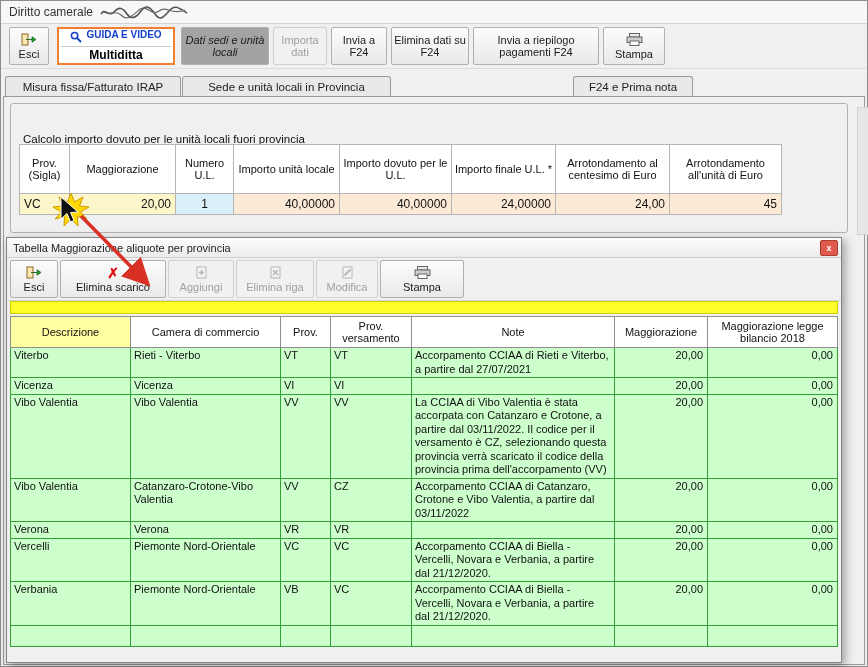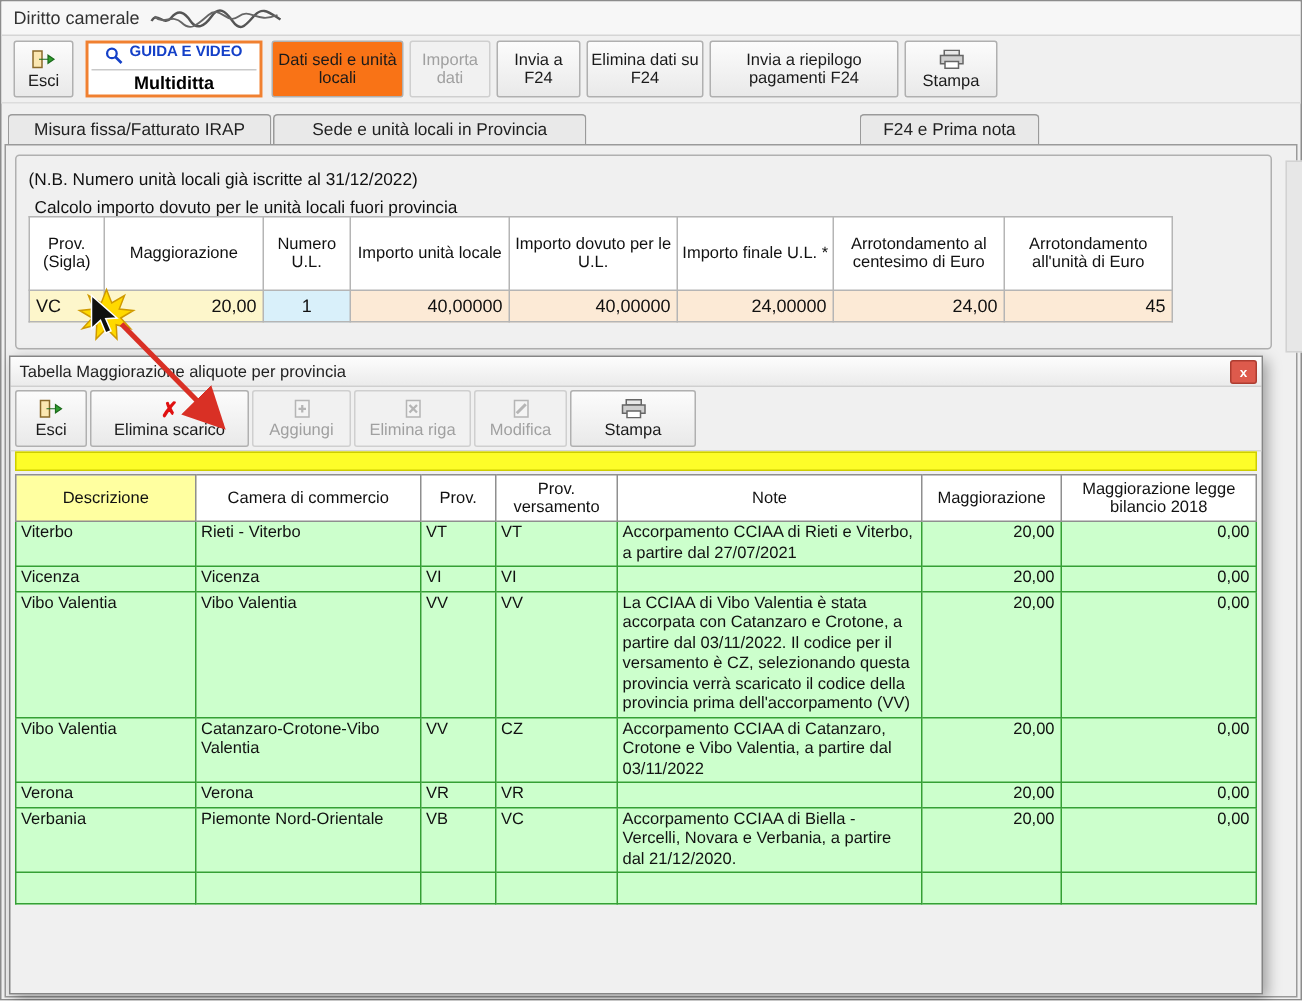--- a/index.html
+++ b/index.html
@@ -13,21 +13,21 @@
             font-size:12px;color:#333;}
   .scribble{margin-left:6px;}
 
   
   .toolbar{position:absolute;top:23px;left:0;right:0;height:44px;background:#f0f0f0;
            border-bottom:1px solid #dcdcdc;}
   .tbtn{position:absolute;box-sizing:border-box;top:3px;height:38px;
         background:linear-gradient(#fcfcfc,#e9e9e9);border:1px solid #b0b0b0;border-radius:2px;
         font-size:11px;line-height:12px;display:flex;flex-direction:column;align-items:center;
         justify-content:center;gap:1px;text-align:center;color:#1a1a1a;padding:1px 2px;cursor:default;}
-  .tbtn.green{background:#f97316;}
+  .tbtn.green{background:#a3a3a3;font-style:italic;}
   .tbtn.disabled{color:#a0a0a0;background:#f1f1f1;border-color:#cfcfcf;}
   .ic{display:flex;align-items:center;justify-content:center;height:15px;}
   .guida-box{position:absolute;top:3px;left:56px;width:118px;height:38px;box-sizing:border-box;
              background:#fff;border:2px solid #f08030;display:flex;flex-direction:column;cursor:default;}
   .guida-top{flex:1;display:flex;align-items:flex-start;justify-content:center;gap:4px;
              font-size:10px;font-weight:bold;color:#1440c8;}
   .guida-sep{height:1px;background:#c9c9c9;margin:0 2px;}
   .multiditta{flex:1;display:flex;align-items:center;justify-content:center;
               font-size:12px;font-weight:bold;color:#000;}
 
@@ -159,21 +159,20 @@
       <span>Sede e unità locali in Provincia</span>
     </div>
     <div class="tab" style="left:572px;width:120px;">
       <span>F24 e Prima nota</span>
     </div>
   </div>
 
   <div class="pane">
     <div class="groupbox">
       <span class="groupbox-label">Calcolo importo dovuto per le unità locali fuori provincia</span>
-      <div class="nb-note">(N.B. Numero unità locali già iscritte al 31/12/2022)</div>
 
       <table class="calc-table">
         <colgroup>
           <col style="width:50px">
             <col style="width:106px">
             <col style="width:58px">
             <col style="width:106px">
           <col style="width:112px">
             <col style="width:104px">
             <col style="width:114px">
@@ -332,20 +331,29 @@
         <tr>
           <td class="onl">Verona</td>
           <td>Verona</td>
           <td>VR</td>
           <td>VR</td>
           <td></td>
           <td class="num">20,00</td>
           <td class="num">0,00</td>
         </tr>
         <tr>
+          <td class="onl">Vercelli</td>
+          <td>Piemonte Nord-Orientale</td>
+          <td>VC</td>
+          <td>VC</td>
+          <td>Accorpamento CCIAA di Biella - Vercelli, Novara e Verbania, a partire dal 21/12/2020.</td>
+          <td class="num">20,00</td>
+          <td class="num">0,00</td>
+        </tr>
+        <tr>
           <td class="onl">Verbania</td>
           <td>Piemonte Nord-Orientale</td>
           <td>VB</td>
           <td>VC</td>
           <td>Accorpamento CCIAA di Biella - Vercelli, Novara e Verbania, a partire dal 21/12/2020.</td>
           <td class="num">20,00</td>
           <td class="num">0,00</td>
         </tr>
         <tr class="partial">
           <td></td>

